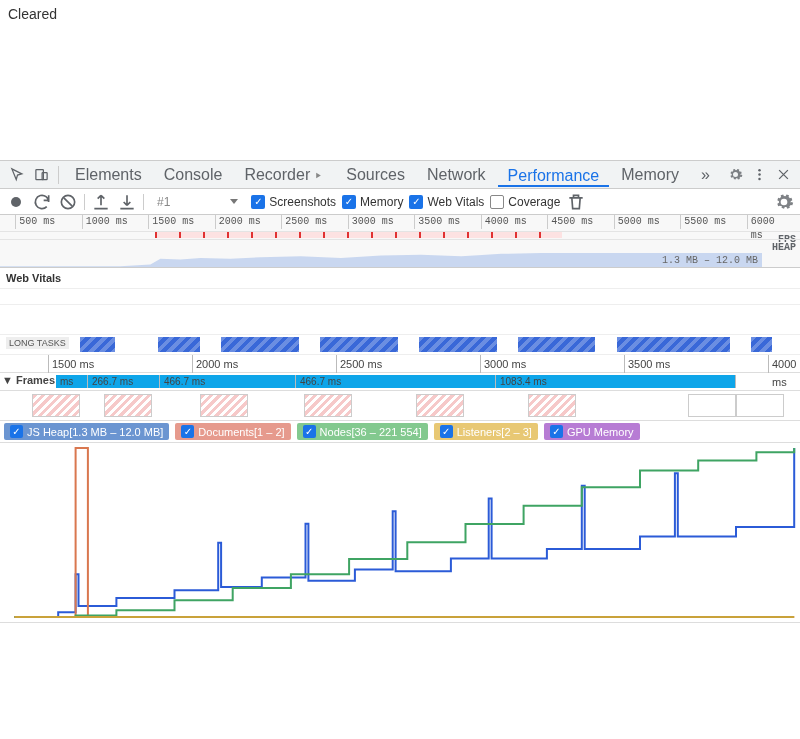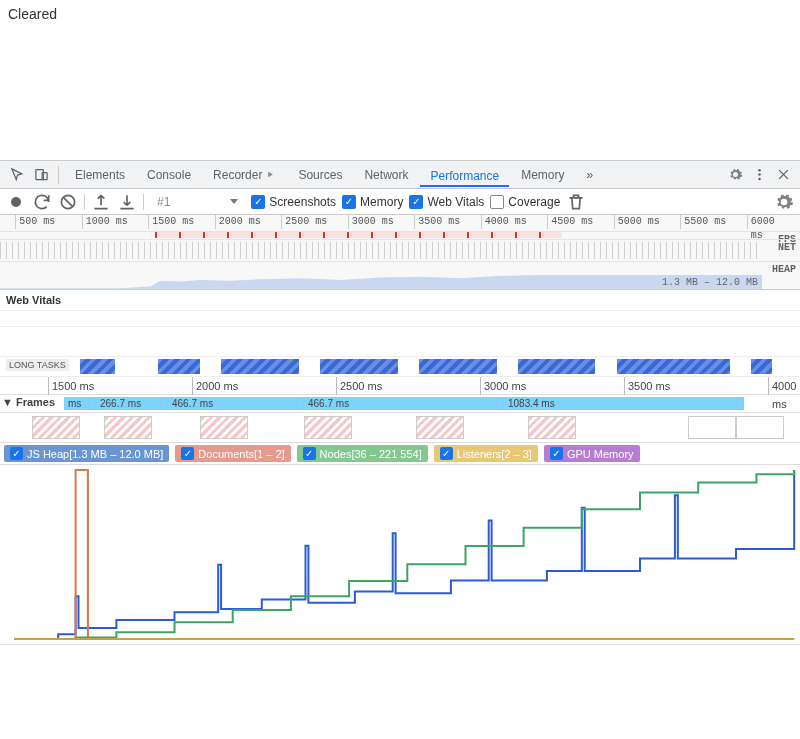--- a/index.html
+++ b/index.html
@@ -3,21 +3,21 @@
 <meta charset="utf-8">
 <style>
   * { box-sizing: border-box; margin: 0; padding: 0; }
   html, body { width: 800px; height: 739px; font-family: -apple-system, "Segoe UI", Arial, sans-serif; font-size: 12px; color: #333; background: #fff; }
   .top-area { height: 160px; padding: 6px 8px; }
   .cleared { font-size: 14px; }
   .devtools { border-top: 1px solid #ccc; }
   .tabbar { display: flex; align-items: center; height: 28px; background: #f1f3f4; border-bottom: 1px solid #ccc; gap: 2px; padding: 0 6px; }
   .tabbar .icon-btn { width: 22px; height: 22px; display: flex; align-items: center; justify-content: center; color: #5f6368; border-radius: 3px; }
   .tabbar .icon-btn svg { width: 15px; height: 15px; }
-  .tab { padding: 0 10px; height: 28px; line-height: 28px; color: #5f6368; font-size: 12px; }
+  .tab { padding: 0 10px; height: 28px; line-height: 28px; color: #5f6368; font-size: 16px; }
   .tab.active { color: #1a73e8; border-bottom: 2px solid #1a73e8; height: 24px; line-height: 26px; }
   .tab.with-icon svg { width: 11px; height: 11px; margin-left: 3px; vertical-align: -1px; }
   .spacer { flex: 1; }
   .toolbar { display: flex; align-items: center; height: 26px; background: #fff; border-bottom: 1px solid #ccc; gap: 6px; padding: 0 6px; }
   .toolbar .icon-btn { width: 20px; height: 20px; display:flex;align-items:center;justify-content:center;color:#5f6368;}
   .toolbar .sep { width:1px; height:16px; background:#ccc; }
   .toolbar .dropdown { flex:0 0 auto; display:flex; align-items:center; gap:60px; color:#888; border:1px solid transparent; padding:2px 6px; }
   .cbwrap { display:flex; align-items:center; gap:4px; }
   .cb { width:14px; height:14px; border-radius:2px; background:#1a73e8; display:flex; align-items:center; justify-content:center; color:#fff; font-size:10px; }
   .cb.off { background:#fff; border:1px solid #888; }
@@ -43,21 +43,21 @@
   .longtasks-row { position:relative; height:20px; border-bottom:1px solid #eee;text-align:right; }
   .lt-label { position:absolute; left:6px; top:2px; font-size:9px; color:#555; background: #eee; padding:1px 3px;}
   .lt-strip { position:absolute; left:80px; right:14px; top:2px; bottom:2px;}
   .lt-block { position:absolute; top:0; bottom:0; background:#3968d8; }
   .lt-block::after{ content:""; position:absolute; inset:0; background:repeating-linear-gradient(135deg, rgba(255,255,255,.25) 0 4px, transparent 4px 8px);}
   .time-ruler { position:relative; height:18px; border-bottom:1px solid #ddd; font-size:11px; color:#444;}
   .time-ruler .tick { height:18px; line-height:18px; border-left:1px solid #bbb;}
   .frames-row { position:relative; height:18px; border-bottom:1px solid #ddd; font-size:11px;}
   .frames-row .hdr { position:absolute; left:2px; top:1px; color:#444;font-weight:bold;}
   .frames-row .hdr::before { content:"▼ "; }
-  .fbar { position:absolute; top:2px; bottom:2px; background:#7dd3fc; border-right:1px solid #bbb; font-size:10px; color:#444; padding-left:4px; line-height:14px; overflow:hidden;margin-left:8px;}
+  .fbar { position:absolute; top:2px; bottom:2px; background:#0ea5e9; border-right:1px solid #bbb; font-size:10px; color:#444; padding-left:4px; line-height:14px; overflow:hidden;}
   .thumbs { position:relative; height:30px; border-bottom:1px solid #ddd; background:#fff;}
   .thumb { position:absolute; top:3px; bottom:3px; width:48px; border:1px solid #ccc; background:
     repeating-linear-gradient(135deg,#f6c9c9 0 3px,#fff 3px 6px);}
   .thumb.plain { background:#fff; }
   .metrics-bar { display:flex; align-items:center; gap:6px; height:22px; border-bottom:1px solid #ddd; padding:0 4px;}
   .metric { display:flex; align-items:center; gap:4px; padding:2px 6px; color:#fff; font-size:11px; border-radius:2px;}
   .metric .cb { width:13px; height:13px; }
   .m-js { background:#6b95d1; }
   .m-doc { background:#e69a8d; }
   .m-nodes { background:#83c98f; }
@@ -196,24 +196,20 @@
           <div class="tick" style="left: 71.8182%;">4500 ms</div>
           <div class="tick" style="left: 80.5455%;">5000 ms</div>
           <div class="tick" style="left: 89.2727%;">5500 ms</div>
           <div class="tick" style="left: 98%;">6000 ms</div>
         </div>
     </div>
     <div class="ov-row" style="height:8px">
        <div class="ov-ruler-marks"></div>
        <div class="ov-label">FPS</div>
     </div>
-    <div class="ov-row" style="height:22px">
-       <div class="ov-net-ticks"></div>
-       <div class="ov-label">NET</div>
-    </div>
     <div class="ov-row" style="height:28px">
        <div class="ov-heap">
          <svg viewBox="0 0 760 28" preserveAspectRatio="none">
             <path d="M0,27 L120,27 150,25 160,18 180,19 200,17 230,18 260,16 300,15 340,17 380,14 420,13 460,15 500,12 540,11 760,11 L760,28 L0,28 Z" fill="#c9d7f0"></path>
           </svg>
        </div>
        <div class="ov-heap-label">1.3 MB – 12.0 MB</div>
        <div class="ov-label">HEAP</div>
     </div>
   </div>

